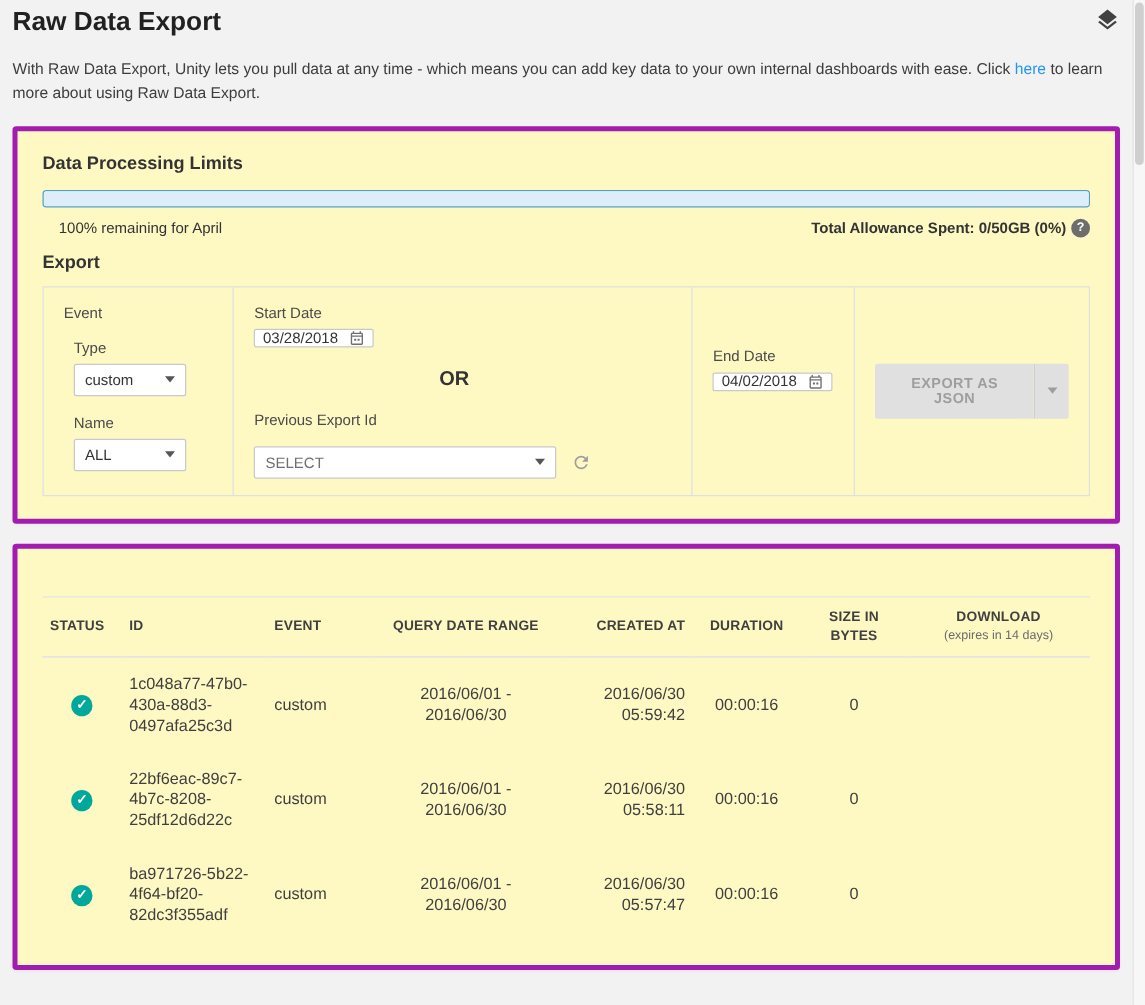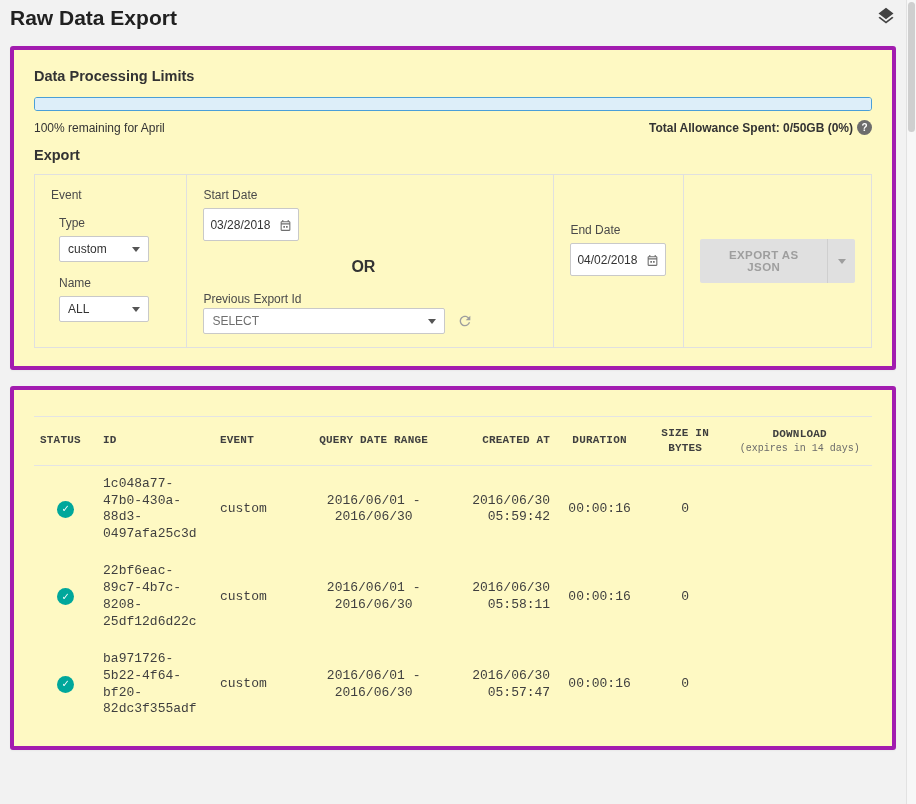--- a/index.html
+++ b/index.html
@@ -30,21 +30,21 @@
   }
   .section-title { font-size:14.5px; font-weight:bold; color:#333; }
 
   
   .progress-track {
     margin-top:13px; height:14px;
     border:1px solid var(--progress_border,#4a9fd8);
     border-radius:3px; background:#fff; overflow:hidden;
   }
   .progress-fill { height:100%; background:var(--progress_fill,#ddeef9); }
-  .limits-row { display:flex; justify-content:space-between; align-items:flex-end; margin-top:9px; }
+  .limits-row { display:flex; justify-content:space-between; align-items:center; margin-top:9px;margin-left:13px; }
   .remaining-text { font-size:12px; color:#333; }
   .allowance { display:flex; align-items:center; gap:4px; font-size:12px; font-weight:bold; color:#333; }
   .help-icon {
     width:15px; height:15px; border-radius:50%;
     background:#6d6d6d; color:#fff; font-size:10px; font-weight:bold;
     display:inline-flex; align-items:center; justify-content:center;
   }
 
   
   .export-heading { margin-top:12px; }
@@ -67,31 +67,31 @@
   .select .caret {
     width:0; height:0; border-left:4px solid transparent; border-right:4px solid transparent;
     border-top:5px solid #555; margin-left:8px; flex:0 0 auto;
   }
   .select-small { width:90px; margin-left:8px; }
   .select-wide  { width:242px; color:#6f6f6f; }
   .select-filter{ width:98px; }
 
   .datebox {
     display:flex; align-items:center; justify-content:space-between;
-    height:33px; border:1px solid #c9c9c9; border-radius:2px;
+    height:15px; border:1px solid #c9c9c9; border-radius:2px;
     background:#fff; padding:0 6px; width:96px;
   }
   .datebox input {
     border:none; outline:none; width:66px; font-size:12px; color:#333;
     font-family:"Liberation Sans", sans-serif; background:transparent;
   }
   .cal-icon { width:13px; height:13px; color:#6f6f6f; flex:0 0 auto; }
 
   .or-label { text-align:center; font-size:16px; font-weight:bold; color:#333; margin:17px 0 16px; width:320px; }
-  .prev-row { display:flex; align-items:center; gap:12px; margin-top:2px; }
+  .prev-row { display:flex; align-items:center; gap:12px; margin-top:14px; }
   .refresh-icon { width:16px; height:16px; color:#9e9e9e; cursor:pointer; }
 
   .btn-group { display:flex; }
   .btn-export {
     background:var(--disabled_button_bg,#e0e0e0);
     color:var(--disabled_button_text,#9e9e9e);
     font-size:11.5px; font-weight:bold; letter-spacing:.4px;
     border:none; border-radius:2px 0 0 2px; padding:10px 14px; cursor:default;
     font-family:"Liberation Sans", sans-serif;
   }
@@ -100,21 +100,21 @@
     border:none; border-left:1px solid #cfcfcf; border-radius:0 2px 2px 0;
     width:30px; display:flex; align-items:center; justify-content:center; cursor:default;
   }
   .btn-caret .caret {
     width:0; height:0; border-left:4px solid transparent; border-right:4px solid transparent;
     border-top:5px solid #9e9e9e;
   }
 
   
   .activity-header { display:flex; justify-content:space-between; align-items:center; margin-top:6px; }
-  .activity-table { width:100%; border-collapse:collapse; margin-top:8px;font-family:Liberation Mono, monospace; }
+  .activity-table { width:100%; border-collapse:collapse; margin-top:20px; }
   .activity-table thead tr { border-top:1px solid #e4e4e4; border-bottom:1px solid #e4e4e4; }
   .activity-table th {
     font-size:11px; font-weight:bold; color:#3f3f3f; letter-spacing:.2px;
     padding:9px 6px; vertical-align:middle; line-height:1.35;
   }
   .activity-table td { font-size:13px; color:#3f3f3f; padding:10px 6px; vertical-align:middle; line-height:1.3; }
   .activity-table tbody tr { height:76px; }
   .al { text-align:left; } .ac { text-align:center; } .ar { text-align:right; }
   .col-created { padding-right:10px; }
   .dl-note { display:block; font-size:10px; font-weight:normal; color:#6b6b6b; letter-spacing:0; }
@@ -140,20 +140,21 @@
 <div class="page">
 
   <span class="app-icon">
     <svg viewBox="0 0 24 24" width="20" height="20" fill="currentColor" aria-hidden="true">
       <path d="M11.99 18.54l-7.37-5.73L3 14.07l9 7 9-7-1.63-1.27-7.38 5.74zM12 16l7.36-5.73L21 9l-9-7-9 7 1.63 1.27L12 16z"></path>
     </svg>
   </span>
 
   <h1 class="page-title">Raw Data Export</h1>
 
+  <p class="intro"><span>With Raw Data Export, Unity lets you pull data at any time - which means you can add key data to your own internal dashboards with ease. Click </span><a>here</a><span> to learn more about using Raw Data Export.</span></p>
 
   <div class="card">
     <div class="section-title">Data Processing Limits</div>
 
     <div class="progress-track">
       <div class="progress-fill" style="width: 100%;"></div>
     </div>
 
     <div class="limits-row">
       <span class="remaining-text">100% remaining for April</span>

